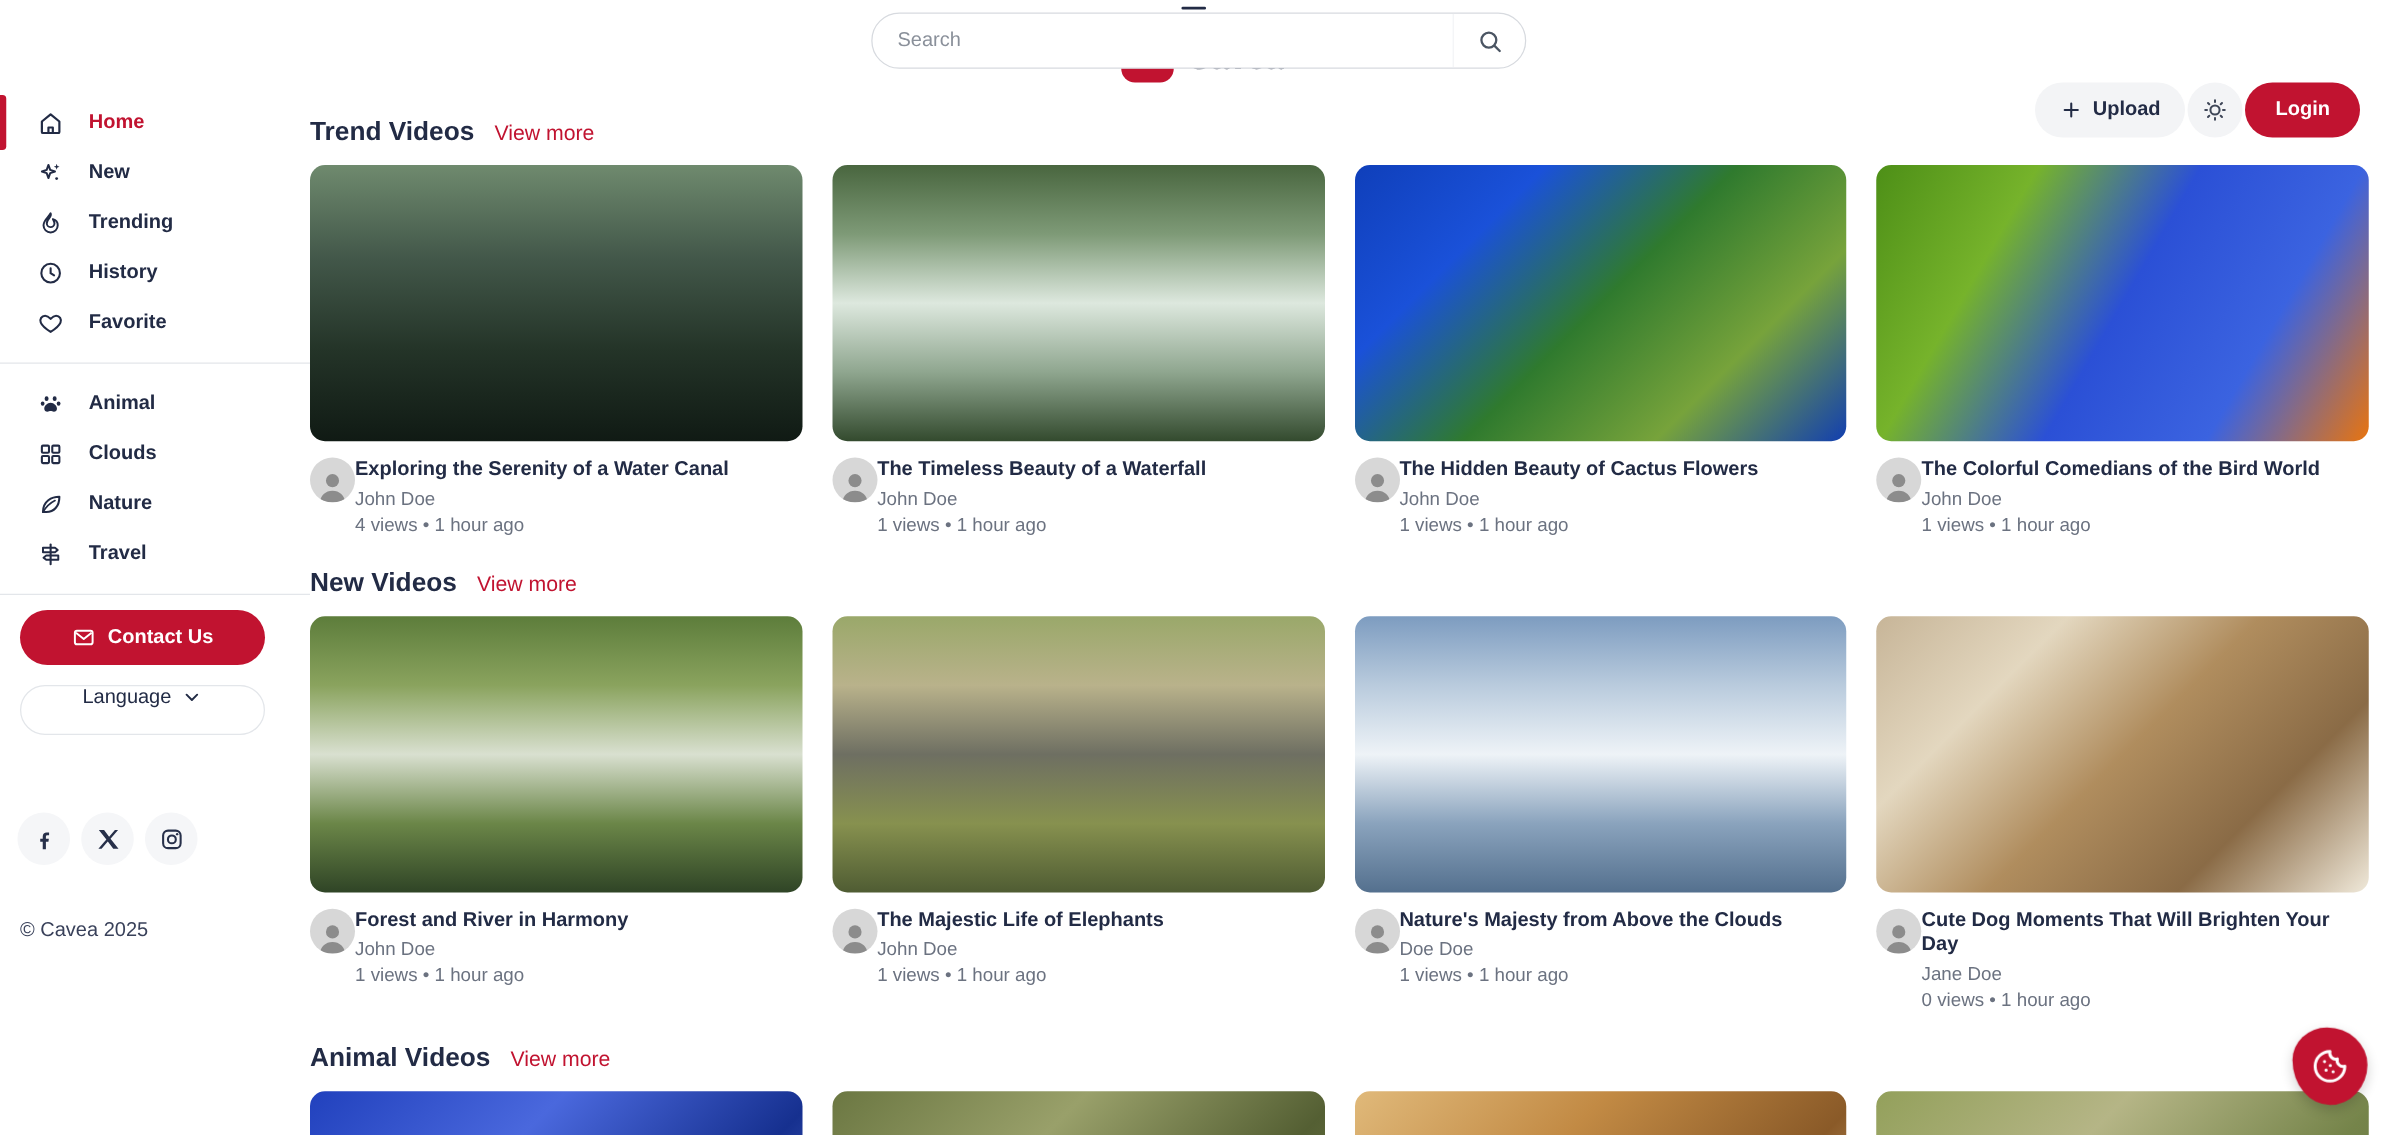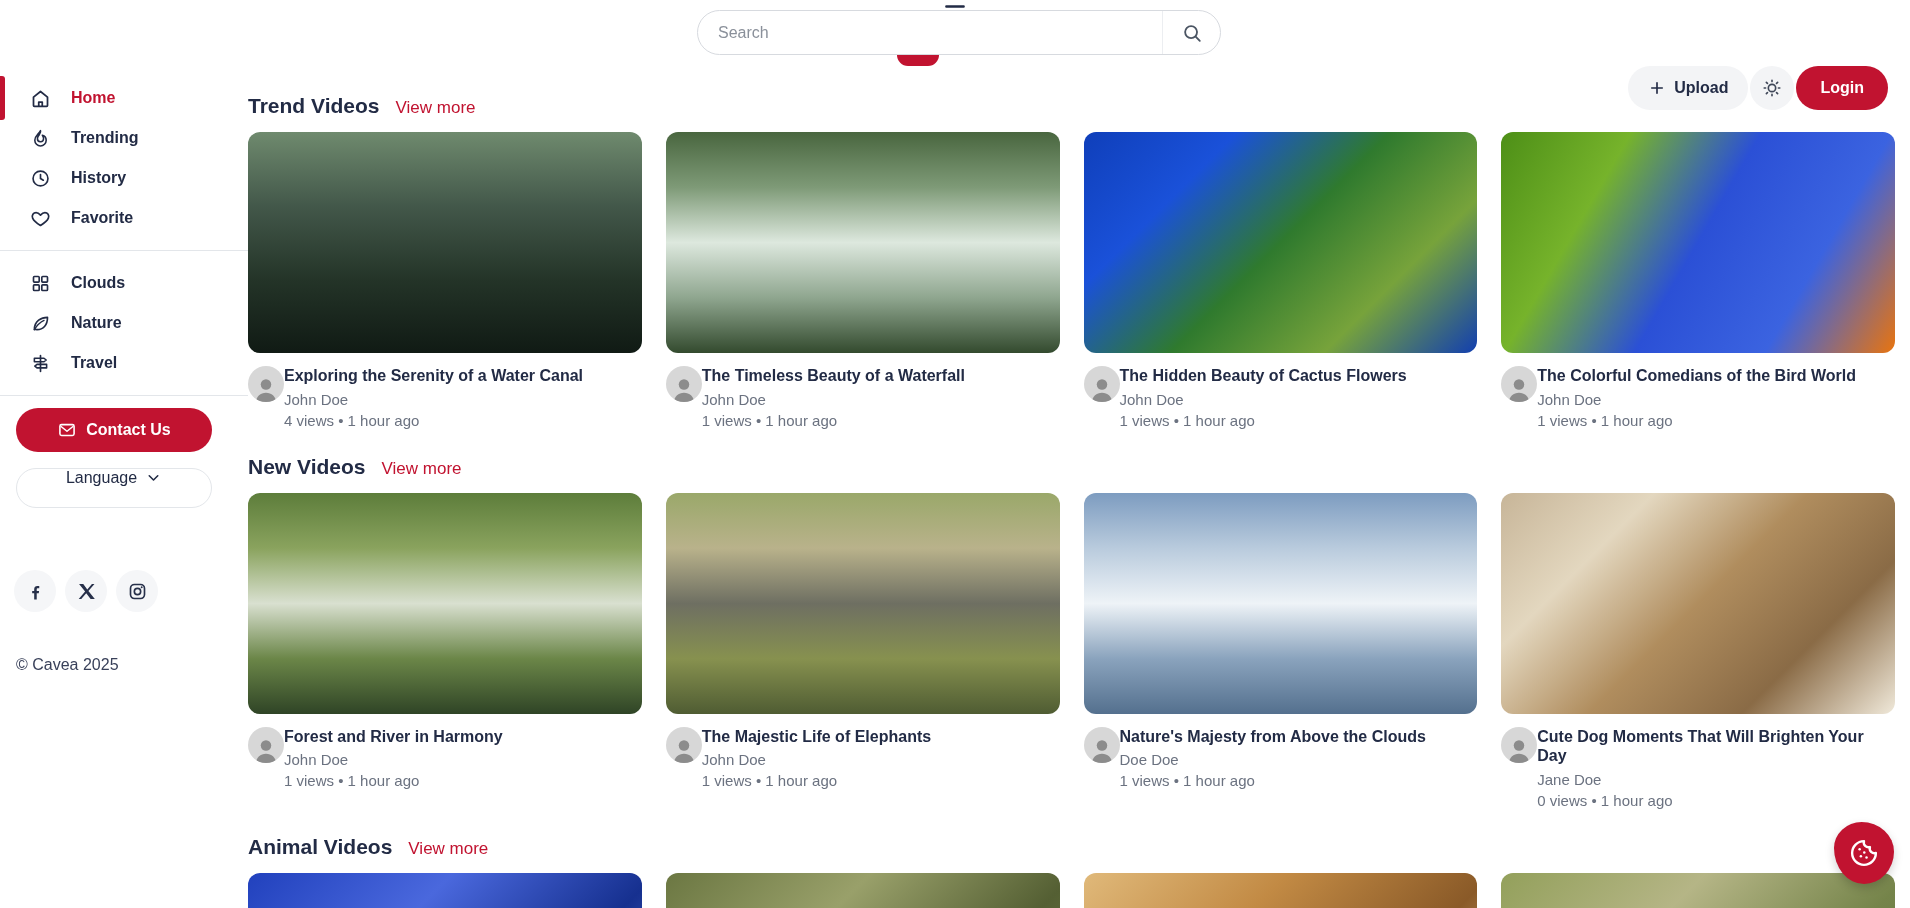--- a/index.html
+++ b/index.html
@@ -201,20 +201,28 @@
     <span class="nav-ic">
           <svg width="21" height="21">
             <use href="#i-home"></use>
           </svg>
         </span>
     <span>Home</span>
   </div>
       <div class="nav-item">
     <span class="nav-ic">
           <svg width="21" height="21">
+            <use href="#i-sparkles"></use>
+          </svg>
+        </span>
+    <span>New</span>
+  </div>
+      <div class="nav-item">
+    <span class="nav-ic">
+          <svg width="21" height="21">
             <use href="#i-flame"></use>
           </svg>
         </span>
     <span>Trending</span>
   </div>
       <div class="nav-item">
     <span class="nav-ic">
           <svg width="21" height="21">
             <use href="#i-clock"></use>
           </svg>
@@ -225,20 +233,28 @@
     <span class="nav-ic">
           <svg width="21" height="21">
             <use href="#i-heart"></use>
           </svg>
         </span>
     <span>Favorite</span>
   </div>
     </div>
   <div class="side-div"></div>
   <div id="nav-categories">
+      <div class="nav-item">
+    <span class="nav-ic">
+          <svg width="21" height="21">
+            <use href="#i-paw"></use>
+          </svg>
+        </span>
+    <span>Animal</span>
+  </div>
       <div class="nav-item">
     <span class="nav-ic">
           <svg width="21" height="21">
             <use href="#i-grid"></use>
           </svg>
         </span>
     <span>Clouds</span>
   </div>
       <div class="nav-item">
     <span class="nav-ic">

